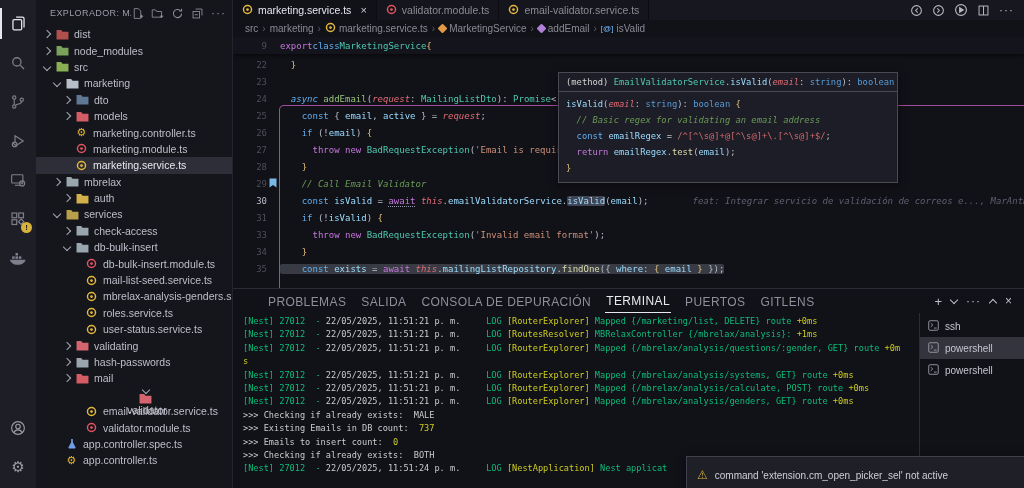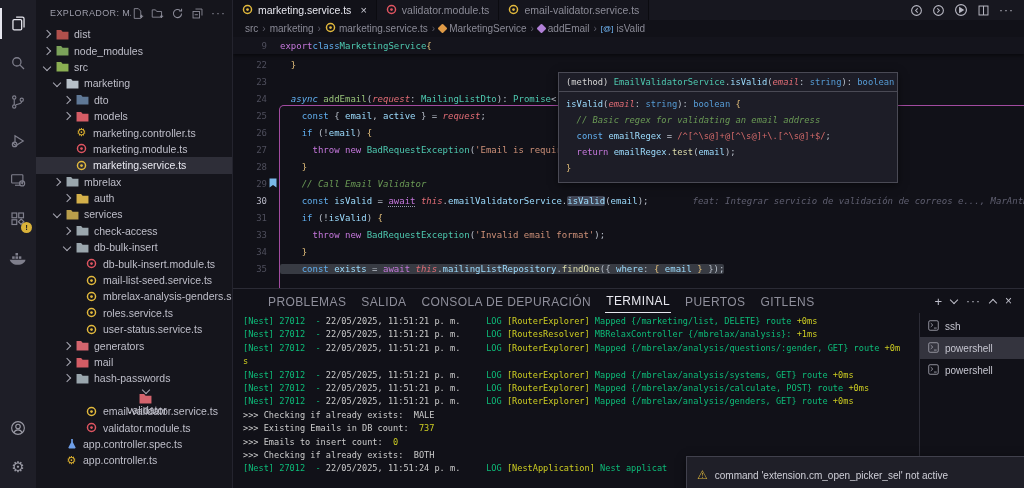--- a/index.html
+++ b/index.html
@@ -371,39 +371,39 @@
           </span>
           <span>user-status.service.ts</span>
         </div>
         <div class="row" style="padding-left: 26px;">
           <span class="chev r"></span>
           <span class="fic">
             <svg width="13" height="11" viewBox="0 0 14 12">
               <path d="M.5 1h5l1.6 2h6.4v8.5H.5z" fill="#d4646d"></path>
             </svg>
           </span>
-          <span>generators</span>
+          <span>validating</span>
+        </div>
+        <div class="row" style="padding-left: 26px;">
+          <span class="chev r"></span>
+          <span class="fic">
+            <svg width="13" height="11" viewBox="0 0 14 12">
+              <path d="M.5 1h5l1.6 2h6.4v8.5H.5z" fill="#9aa6ad"></path>
+            </svg>
+          </span>
+          <span>hash-passwords</span>
         </div>
         <div class="row" style="padding-left: 26px;">
           <span class="chev r"></span>
           <span class="fic">
             <svg width="13" height="11" viewBox="0 0 14 12">
               <path d="M.5 1h5l1.6 2h6.4v8.5H.5z" fill="#d45c65"></path>
             </svg>
           </span>
           <span>mail</span>
-        </div>
-        <div class="row" style="padding-left: 26px;">
-          <span class="chev r"></span>
-          <span class="fic">
-            <svg width="13" height="11" viewBox="0 0 14 12">
-              <path d="M.5 1h5l1.6 2h6.4v8.5H.5z" fill="#9aa6ad"></path>
-            </svg>
-          </span>
-          <span>hash-passwords</span>
         </div>
         <div class="row" style="padding-left: 26px; flex-direction: column;">
           <span class="chev d"></span>
           <span class="fic">
             <svg width="13" height="11" viewBox="0 0 14 12">
               <path d="M.5 1h5l1.6 2h6.4v8.5H.5z" fill="#d4646d"></path>
             </svg>
           </span>
           <span>validator</span>
         </div>

